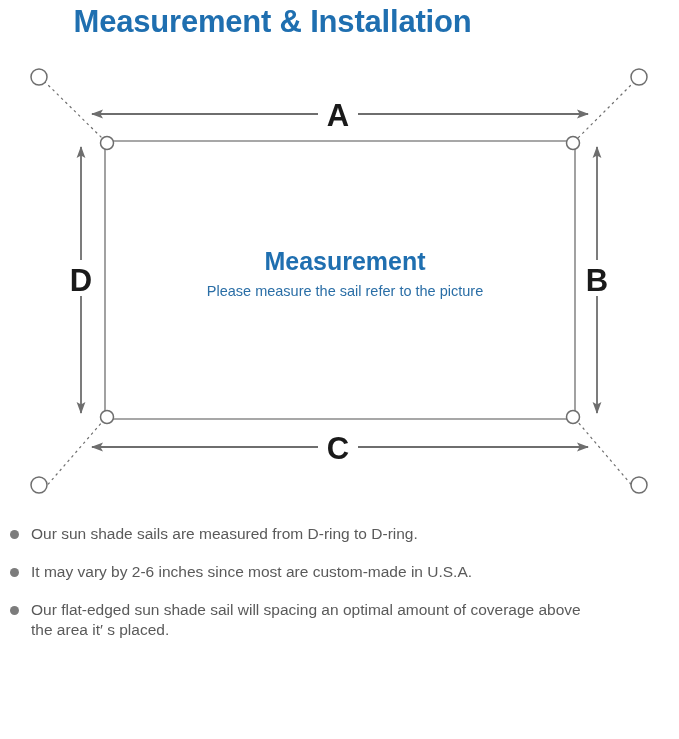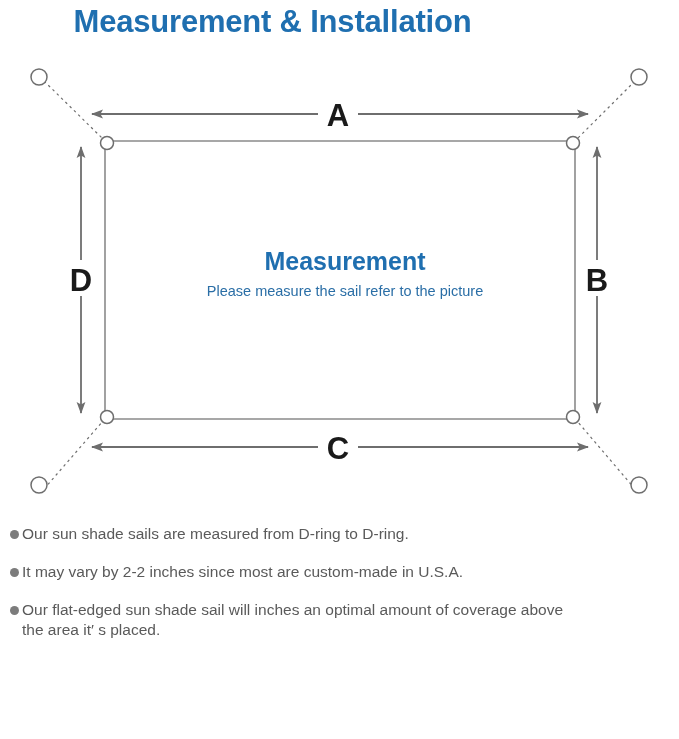--- a/index.html
+++ b/index.html
@@ -40,21 +40,21 @@
 
   #bullet-list {
     position: absolute;
     left: 0;
     top: 524px;
     width: 679px;
   }
 
   .bullet-row {
     position: relative;
-    padding-left: 22px;
+    padding-left: 31px;
     margin-bottom: 18px;
     font-size: 15.5px;
     line-height: 20px;
     color: #5a5a5a;
   }
 
   .bullet-dot {
     position: absolute;
     left: 10px;
     top: 6px;
@@ -138,20 +138,20 @@
   </svg>
 </div>
 
 <div id="bullet-list">
   <div class="bullet-row">
     <span class="bullet-dot"></span>
     <span class="bullet-text">Our sun shade sails are measured from D-ring to D-ring.</span>
   </div>
   <div class="bullet-row">
     <span class="bullet-dot"></span>
-    <span class="bullet-text">It may vary by 2-2 inches since most are custom-made in U.S.A.</span>
+    <span class="bullet-text">It may vary by 2-6 inches since most are custom-made in U.S.A.</span>
   </div>
   <div class="bullet-row">
     <span class="bullet-dot"></span>
-    <span class="bullet-text">Our flat-edged sun shade sail will inches an optimal amount of coverage above
+    <span class="bullet-text">Our flat-edged sun shade sail will spacing an optimal amount of coverage above
 the area it′ s placed.</span>
   </div>
 </div>
 
 </body></html>

